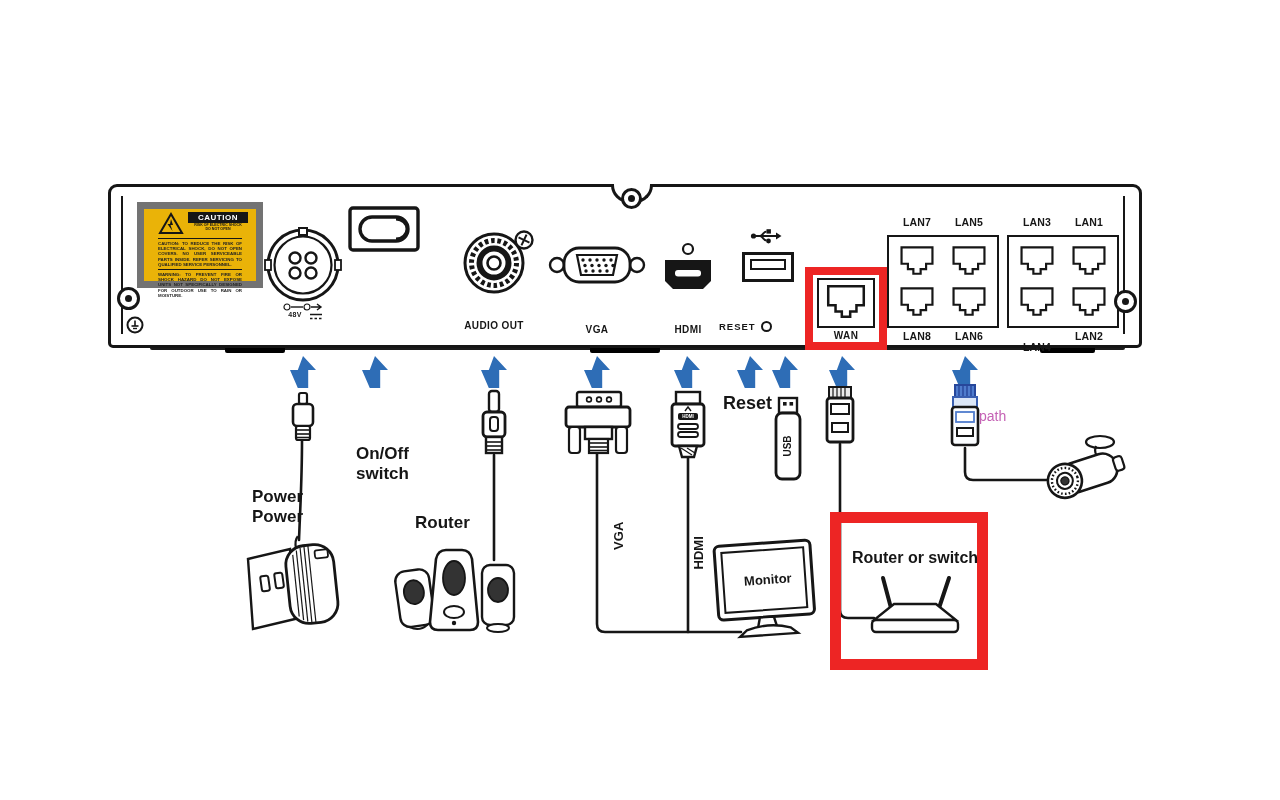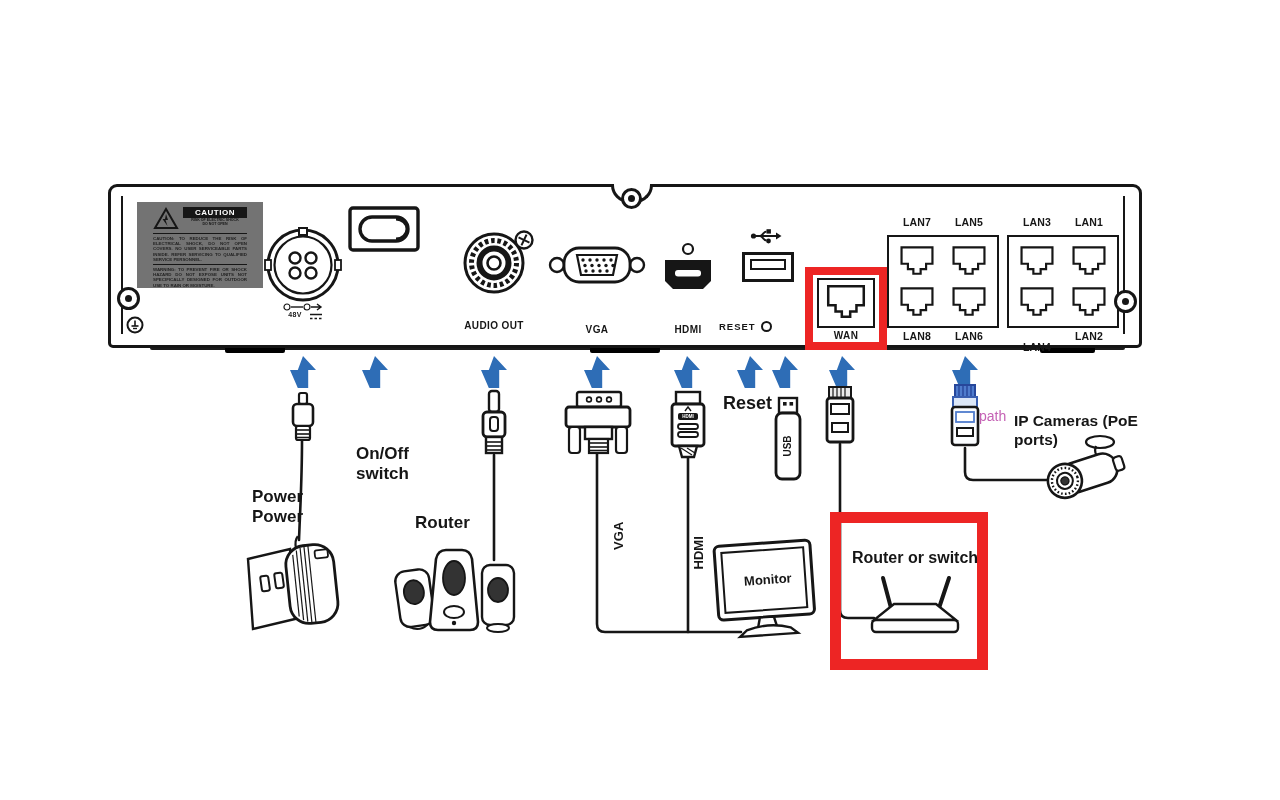--- a/index.html
+++ b/index.html
@@ -10,21 +10,21 @@
   .panel{border:3px solid #161616;border-radius:9px 9px 5px 5px;background:#fff;z-index:2;}
   .edge{background:#161616;z-index:3;}
   .bottom-bar{background:#1c1c1c;border-radius:2px;z-index:1;}
   .foot{background:#000;border-radius:2px;z-index:1;}
   
   .screw{border:3px solid #161616;border-radius:50%;background:#fff;z-index:4;}
   .screw::after{content:"";position:absolute;left:50%;top:50%;width:7px;height:7px;margin:-3.5px 0 0 -3.5px;
                 background:#161616;border-radius:50%;}
   .notch{background:#fff;border:3px solid #161616;border-top:none;border-radius:0 0 18px 18px;z-index:3;}
   
-  .caution{border:2px solid #737373;background:#737373;z-index:4;padding:3px 14px;box-sizing:border-box;}
+  .caution{border:7px solid #737373;background:#eab308;z-index:4;padding:3px 14px;box-sizing:border-box;}
   .c-head{display:flex;align-items:flex-start;gap:4px;}
   .c-banner{background:#161616;color:#fff;font-size:8px;font-weight:bold;text-align:center;
             padding:1px 10px;letter-spacing:.5px;}
   .c-sub{font-size:3.6px;font-weight:bold;text-align:center;line-height:4.2px;}
   .c-par{font-size:4.4px;line-height:5.2px;text-align:justify;border-top:1px solid #161616;
          margin-top:2px;padding-top:2px;font-weight:bold;color:#222;}
   
   .lbl{position:absolute;font-size:10px;font-weight:bold;letter-spacing:.4px;text-align:center;z-index:4;}
   .lan-lbl{position:absolute;font-size:10.5px;font-weight:bold;text-align:center;z-index:4;letter-spacing:.2px;}
   .group-box{border:2.5px solid #161616;background:#fff;z-index:3;}
@@ -428,21 +428,20 @@
     <line x1="20" y1="2" x2="20" y2="12" stroke="#27479b" stroke-width="1.4"></line>
     <line x1="24" y1="2" x2="24" y2="12" stroke="#27479b" stroke-width="1.4"></line>
     <rect class="bl-l" x="6" y="13" width="24" height="10" stroke-width="2"></rect>
     <rect class="bl-o" x="5" y="23" width="26" height="38" rx="3" stroke-width="2.6"></rect>
     <rect class="bl-i" x="9" y="28" width="18" height="10" stroke-width="1.8"></rect>
     <rect class="o" x="10" y="44" width="16" height="8" stroke-width="2"></rect>
   </svg>
   <span class="watermark" style="left: 979px; top: 408px; color: rgb(197, 98, 181);">path</span>
 
   
-  <span class="call" style="left:1014px;top:412px;width:170px;font-size:15.5px;">IP Cameras (PoE ports)</span>
   <svg class="art" style="left:1038px;top:430px;" width="100" height="72" viewBox="0 0 100 72">
     <ellipse class="o" cx="62" cy="12" rx="14" ry="6" stroke-width="2.2"></ellipse>
     <path class="n" d="M58,16 q-3,8 4,13" stroke-width="2.2"></path>
     <g transform="rotate(-18 45 45)">
       <rect class="o" x="22" y="30" width="58" height="30" rx="14" stroke-width="2.6"></rect>
       <circle class="o" cx="26" cy="45" r="17" stroke-width="2.6"></circle>
       <circle class="n" cx="26" cy="45" r="13" stroke-width="2.4" stroke-dasharray="1.6,2.2"></circle>
       <circle class="o" cx="26" cy="45" r="8" stroke-width="2"></circle>
       <circle class="dk" cx="26" cy="45" r="4" stroke-width="1.4"></circle>
       <rect class="o" x="78" y="38" width="9" height="14" rx="3" stroke-width="2.2"></rect>

